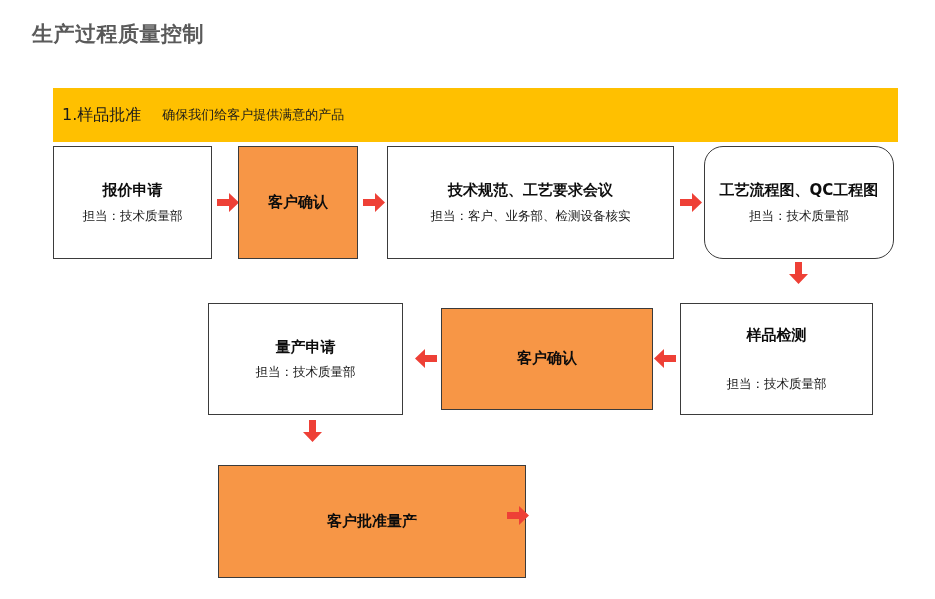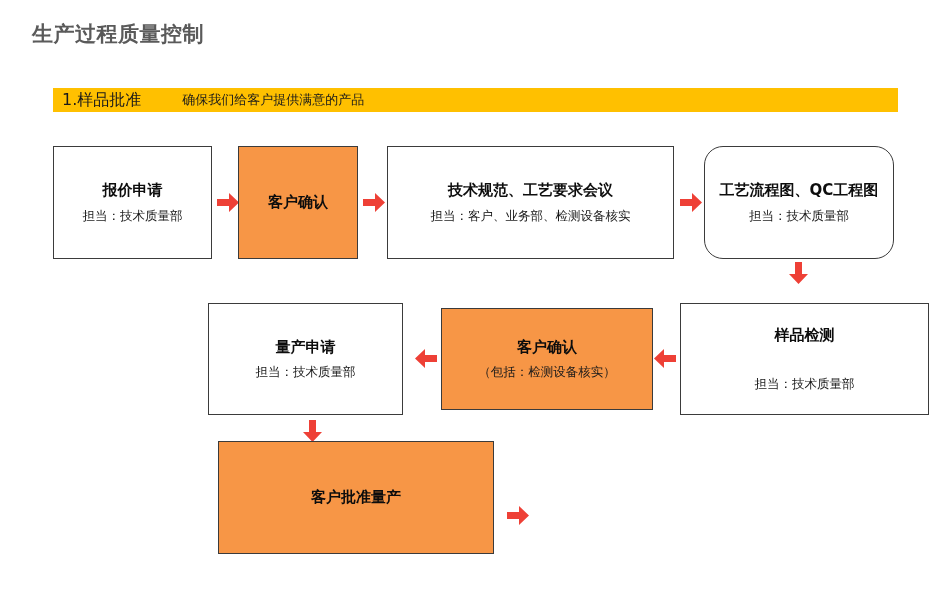--- a/index.html
+++ b/index.html
@@ -32,27 +32,26 @@
     letter-spacing: 0.5px;
     white-space: nowrap;
   }
 
   
   .section-banner {
     position: absolute;
     left: 53px;
     top: 88px;
     width: 845px;
-    height: 24px;
+    height: 54px;
     background: #ffc000;
     display: flex;
     align-items: center;
     padding-left: 9px;
     box-sizing: border-box;
-    gap: 20px;
   }
   .banner-step {
     font-size: 16px;
     font-weight: normal;
     color: #1a1a1a;
     white-space: nowrap;
   }
   .banner-desc {
     font-size: 13px;
     color: #1a1a1a;
@@ -148,54 +147,53 @@
     <div class="node-title">工艺流程图、QC工程图</div>
     <div class="node-sub">担当：技术质量部</div>
   </div>
 
   <div class="arrow" style="left:789px; top:262px;">
     <svg width="19" height="22" viewBox="0 0 19 22">
       <polygon points="6,0 13,0 13,12 19,12 9.5,22 0,12 6,12" fill="#EE4036"></polygon>
     </svg>
   </div>
 
-  <div class="node" style="left:680px; top:303px; width:249px; height:112px;gap:24px;">
+  <div class="node" style="left:680px; top:303px; width:193px; height:112px;gap:24px;">
     <div class="node-title">样品检测</div>
     <div class="node-sub">担当：技术质量部</div>
   </div>
 
   <div class="arrow" style="left:654px; top:349px;">
     <svg width="22" height="19" viewBox="0 0 22 19">
       <polygon points="22,6 10,6 10,0 0,9.5 10,19 10,13 22,13" fill="#EE4036"></polygon>
     </svg>
   </div>
 
   <div class="node accent" style="left:441px; top:308px; width:212px; height:102px;">
     <div class="node-title">客户确认</div>
-    <div class="node-sub">（包括：检测设备核实）</div>
   </div>
 
   <div class="arrow" style="left:415px; top:349px;">
     <svg width="22" height="19" viewBox="0 0 22 19">
       <polygon points="22,6 10,6 10,0 0,9.5 10,19 10,13 22,13" fill="#EE4036"></polygon>
     </svg>
   </div>
 
   <div class="node" style="left:208px; top:303px; width:195px; height:112px;">
     <div class="node-title">量产申请</div>
     <div class="node-sub">担当：技术质量部</div>
   </div>
 
   <div class="arrow" style="left:303px; top:420px;">
     <svg width="19" height="22" viewBox="0 0 19 22">
       <polygon points="6,0 13,0 13,12 19,12 9.5,22 0,12 6,12" fill="#EE4036"></polygon>
     </svg>
   </div>
 
-  <div class="node accent" style="left:218px; top:441px; width:276px; height:113px;text-align:center;">
+  <div class="node accent" style="left:218px; top:465px; width:308px; height:113px;text-align:center;">
     <div class="node-title">客户批准量产</div>
 
   </div>
 
   <div class="arrow" style="left:507px; top:506px;">
     <svg width="22" height="19" viewBox="0 0 22 19">
       <polygon points="0,6 12,6 12,0 22,9.5 12,19 12,13 0,13" fill="#EE4036"></polygon>
     </svg>
   </div>
 

